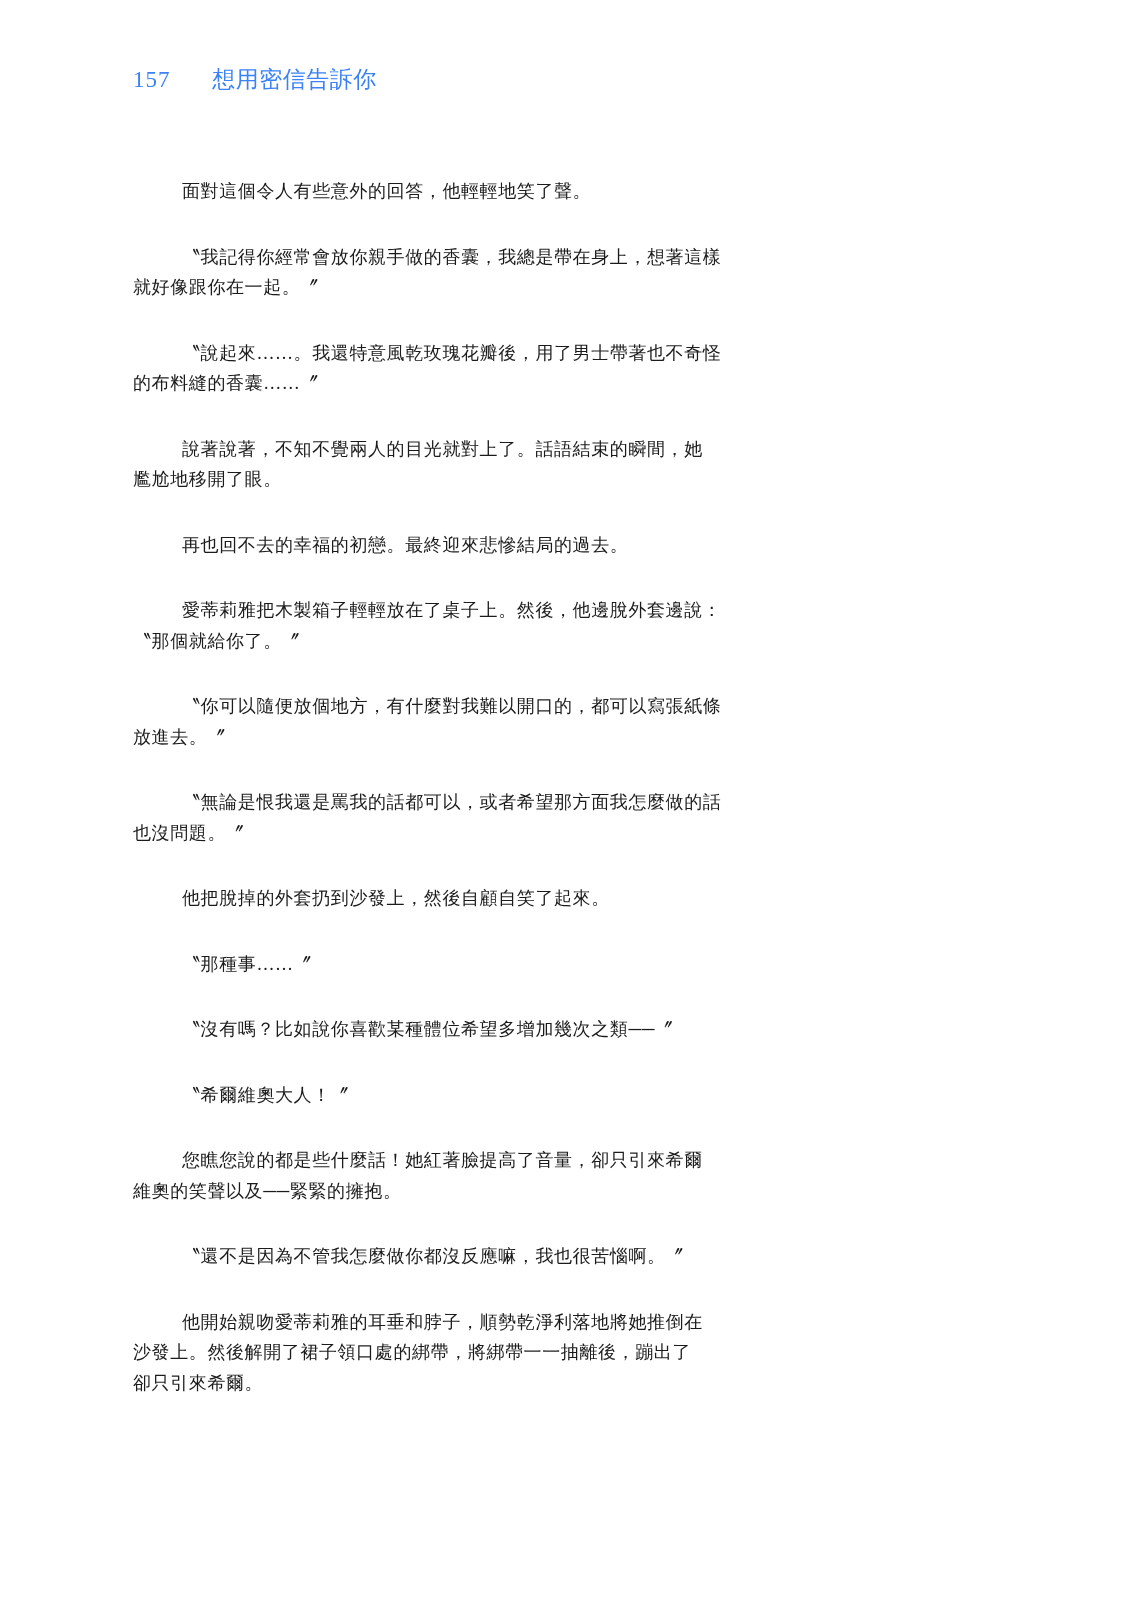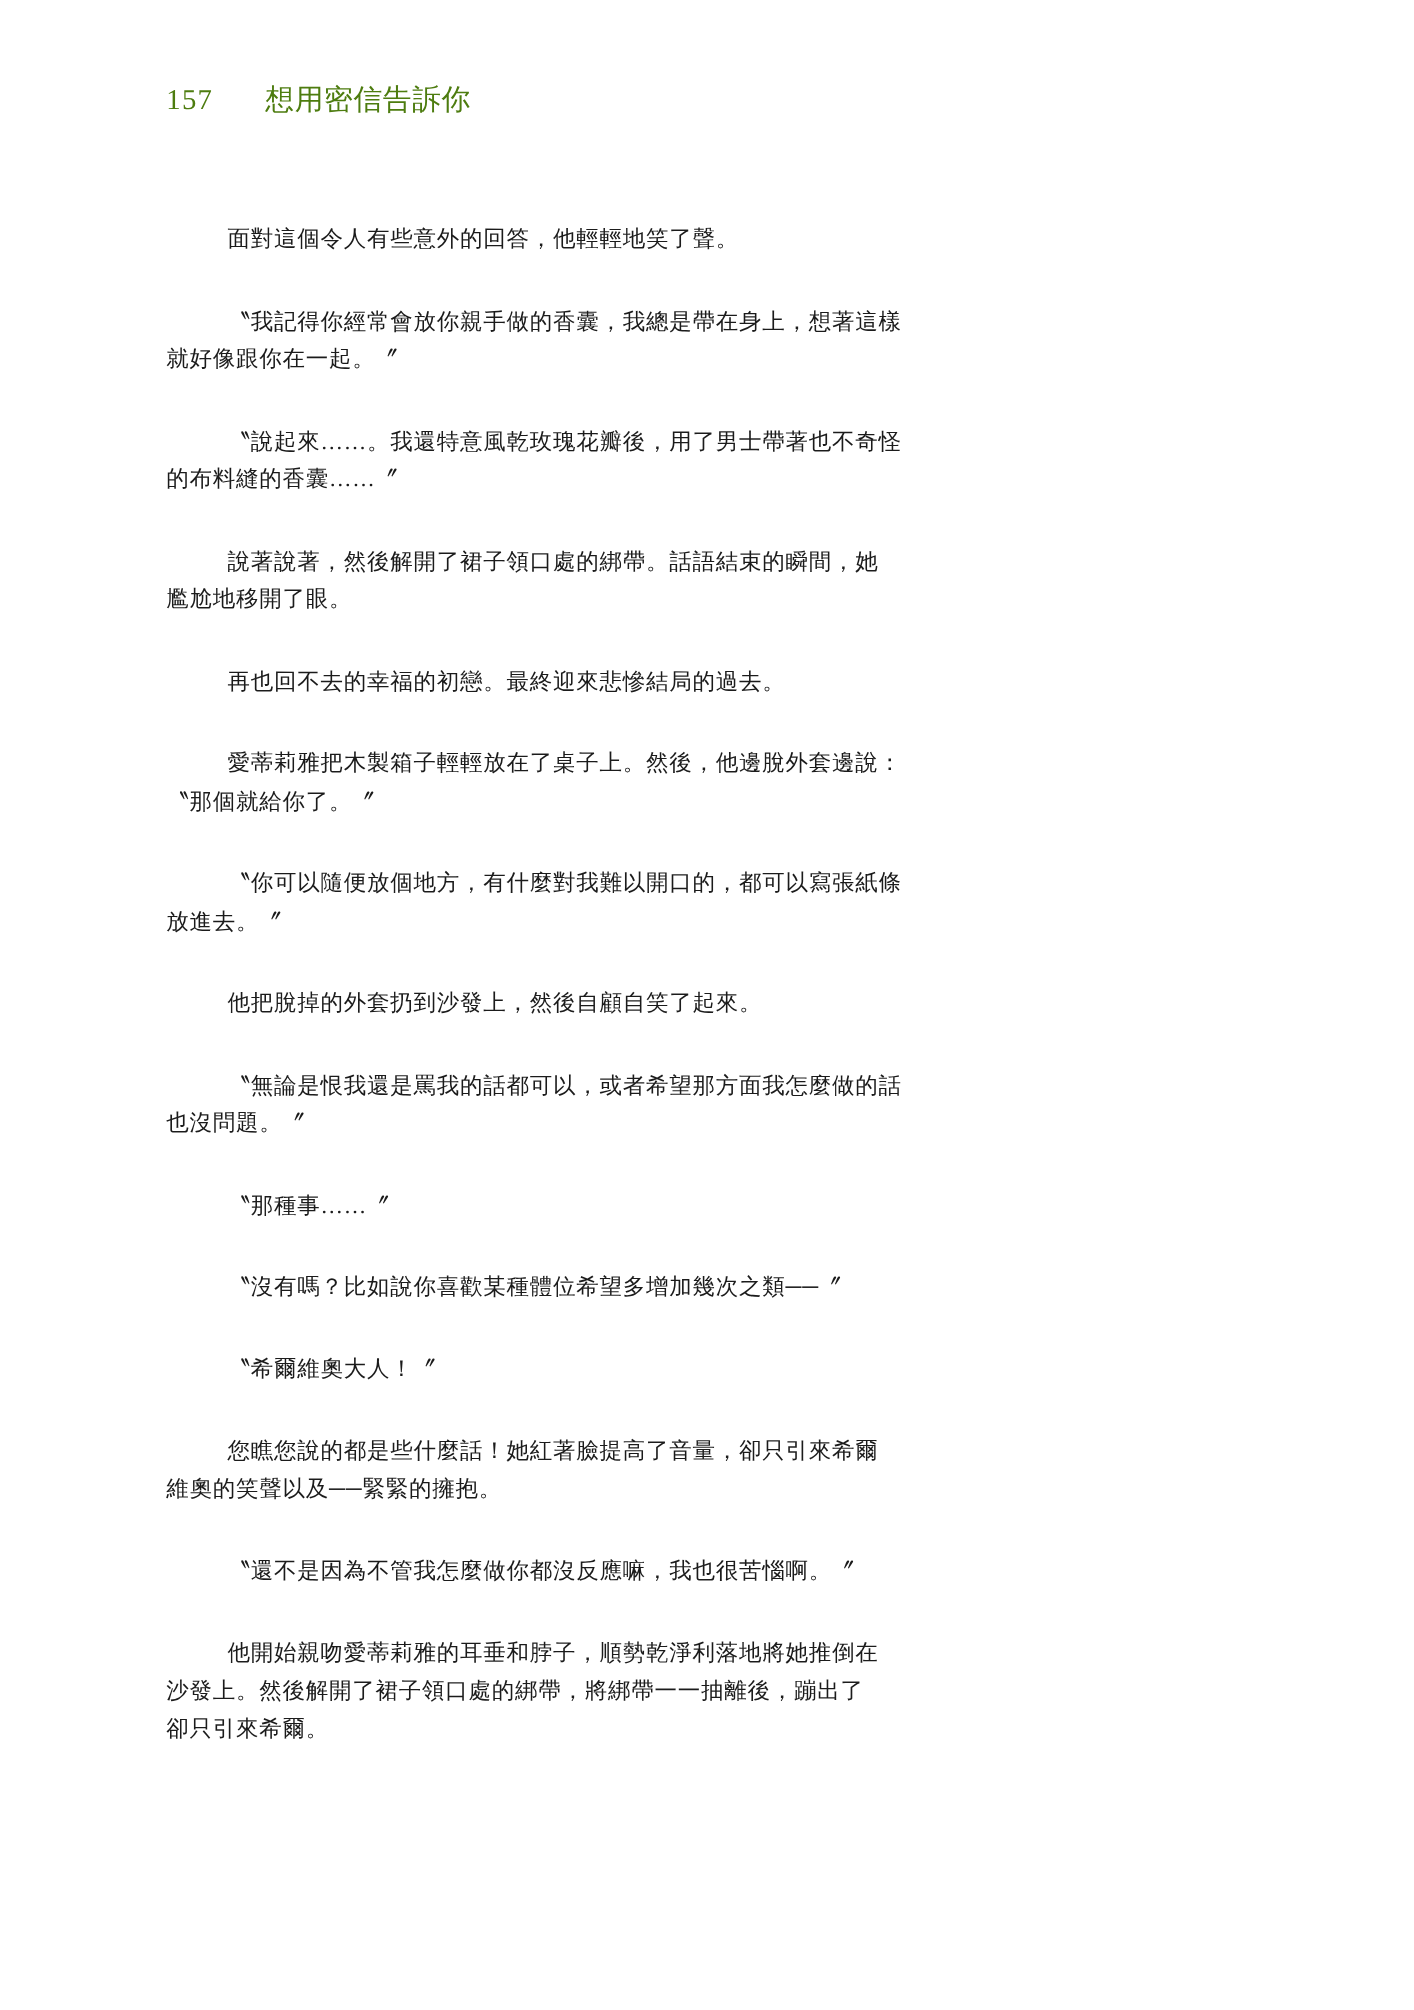--- a/index.html
+++ b/index.html
@@ -15,21 +15,21 @@
     overflow: hidden;
     font-family: "Liberation Serif", "DejaVu Serif", serif;
     color: #1b1b1b;
   }
   .header {
     position: absolute;
     left: 133px;
     top: 66px;
     font-size: 23px;
     line-height: 28px;
-    color: #4d7c0f;
+    color: #3b82f6;
     white-space: nowrap;
   }
   .pagenum {
     display: inline-block;
     letter-spacing: 1px;
   }
   .chapter {
     display: inline-block;
     margin-left: 36px;
     letter-spacing: 0.5px;
@@ -70,40 +70,40 @@
       </div>
       <div class="paragraph">
         <div class="line first">〝我記得你經常會放你親手做的香囊，我總是帶在身上，想著這樣</div>
         <div class="line">就好像跟你在一起。〞</div>
       </div>
       <div class="paragraph">
         <div class="line first">〝說起來……。我還特意風乾玫瑰花瓣後，用了男士帶著也不奇怪</div>
         <div class="line">的布料縫的香囊……〞</div>
       </div>
       <div class="paragraph">
-        <div class="line first">說著說著，然後解開了裙子領口處的綁帶。話語結束的瞬間，她</div>
+        <div class="line first">說著說著，不知不覺兩人的目光就對上了。話語結束的瞬間，她</div>
         <div class="line">尷尬地移開了眼。</div>
       </div>
       <div class="paragraph">
         <div class="line first">再也回不去的幸福的初戀。最終迎來悲慘結局的過去。</div>
       </div>
       <div class="paragraph">
         <div class="line first">愛蒂莉雅把木製箱子輕輕放在了桌子上。然後，他邊脫外套邊說：</div>
         <div class="line">〝那個就給你了。〞</div>
       </div>
       <div class="paragraph">
         <div class="line first">〝你可以隨便放個地方，有什麼對我難以開口的，都可以寫張紙條</div>
         <div class="line">放進去。〞</div>
       </div>
       <div class="paragraph">
-        <div class="line first">他把脫掉的外套扔到沙發上，然後自顧自笑了起來。</div>
+        <div class="line first">〝無論是恨我還是罵我的話都可以，或者希望那方面我怎麼做的話</div>
+        <div class="line">也沒問題。〞</div>
       </div>
       <div class="paragraph">
-        <div class="line first">〝無論是恨我還是罵我的話都可以，或者希望那方面我怎麼做的話</div>
-        <div class="line">也沒問題。〞</div>
+        <div class="line first">他把脫掉的外套扔到沙發上，然後自顧自笑了起來。</div>
       </div>
       <div class="paragraph">
         <div class="line first">〝那種事……〞</div>
       </div>
       <div class="paragraph">
         <div class="line first">〝沒有嗎？比如說你喜歡某種體位希望多增加幾次之類──〞</div>
       </div>
       <div class="paragraph">
         <div class="line first">〝希爾維奧大人！〞</div>
       </div>

